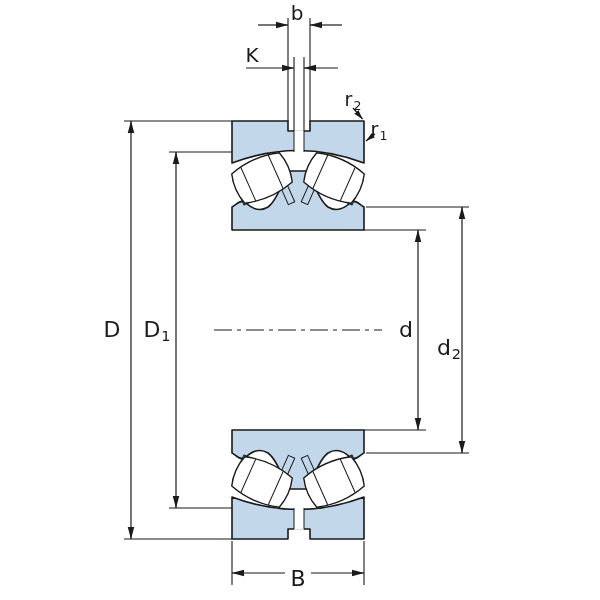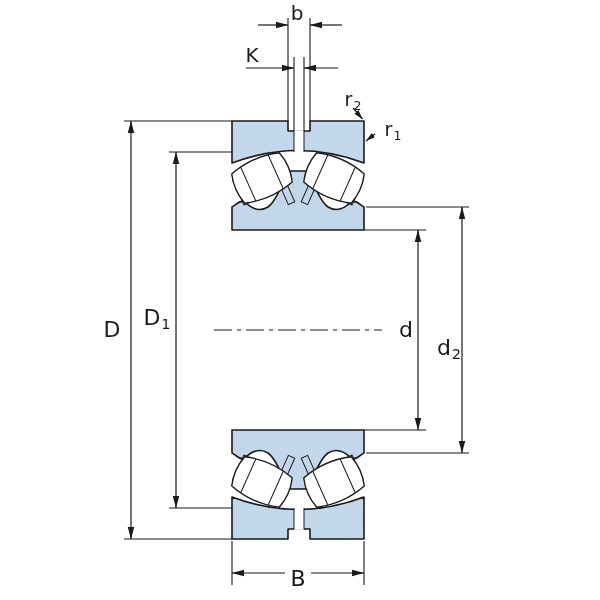--- a/index.html
+++ b/index.html
@@ -122,29 +122,29 @@
   </div>
 
   <div class="dim-label small" style="left:252px;top:55px">
     <span>K</span>
   </div>
 
   <div class="dim-label tiny" style="left:353px;top:99px">
     <span>r</span><span class="sub">2</span>
   </div>
 
-  <div class="dim-label tiny" style="left:393px;top:129px">
+  <div class="dim-label tiny" style="left:379px;top:129px">
     <span>r</span><span class="sub">1</span>
   </div>
 
   <div class="dim-label" style="left:112px;top:330px">
     <span>D</span>
   </div>
 
-  <div class="dim-label" style="left:157px;top:318px">
+  <div class="dim-label" style="left:157px;top:330px">
     <span>D</span><span class="sub">1</span>
   </div>
 
   <div class="dim-label" style="left:406px;top:330px">
     <span>d</span>
   </div>
 
   <div class="dim-label" style="left:449px;top:348px">
     <span>d</span><span class="sub">2</span>
   </div>

